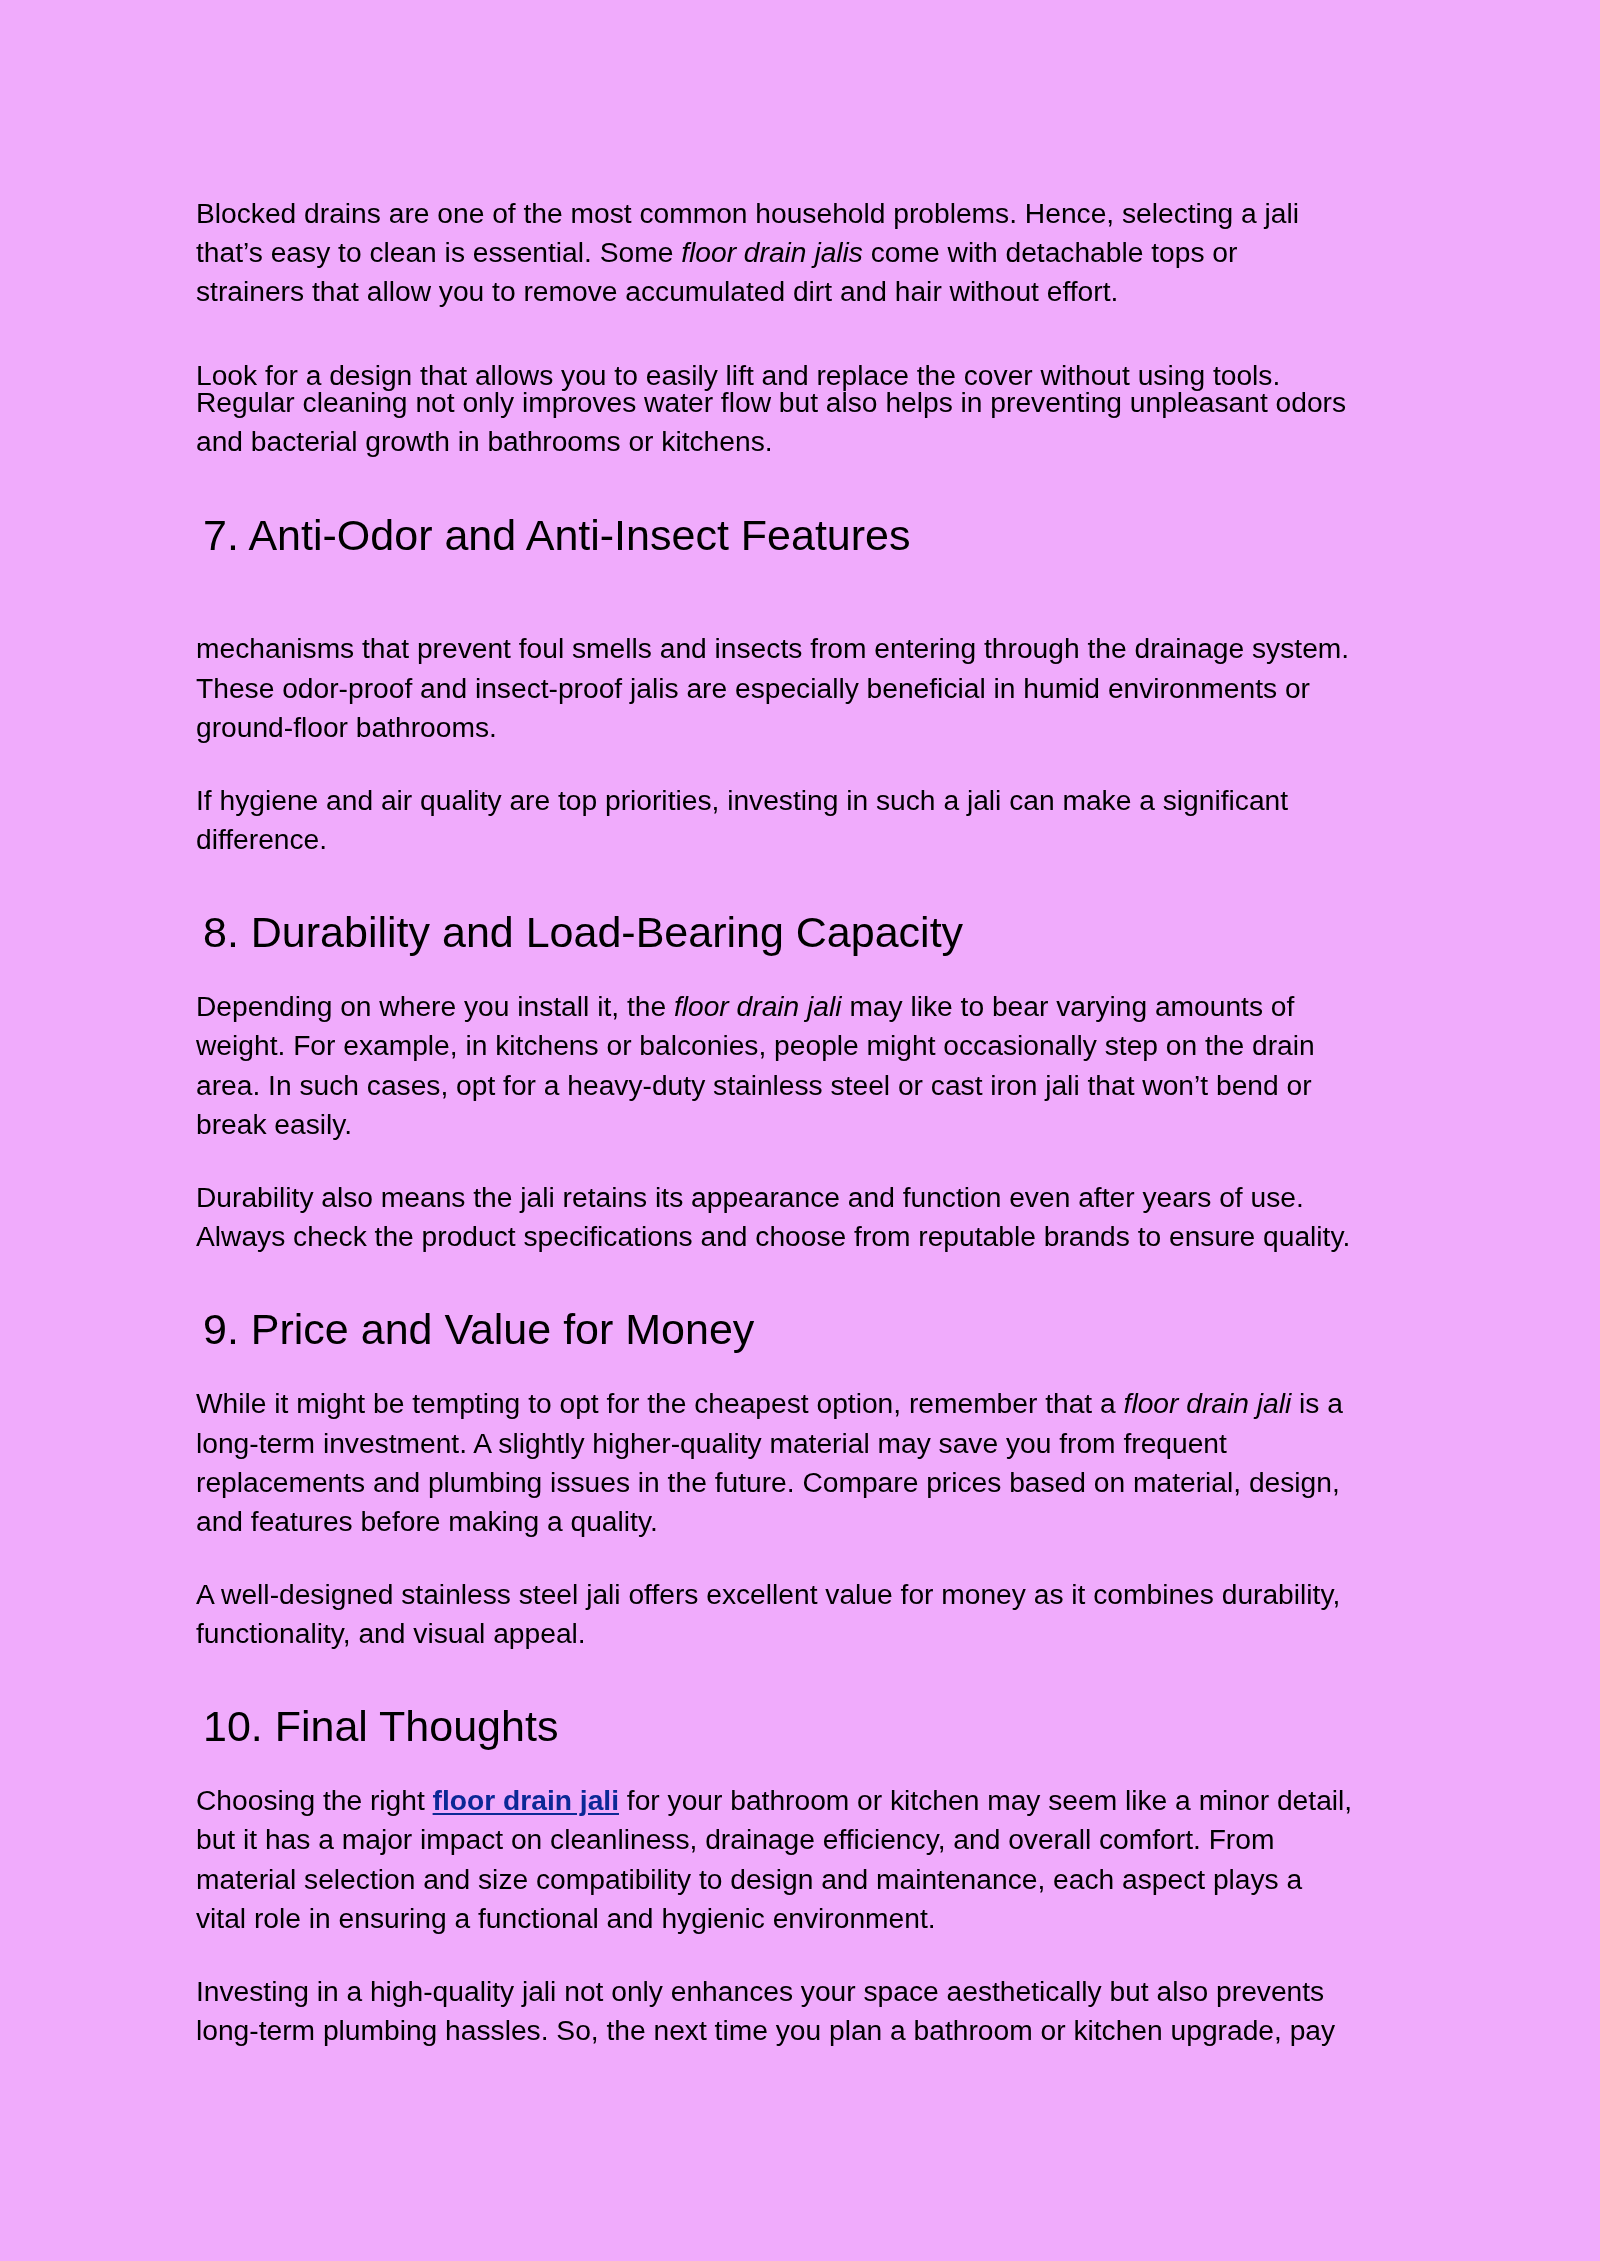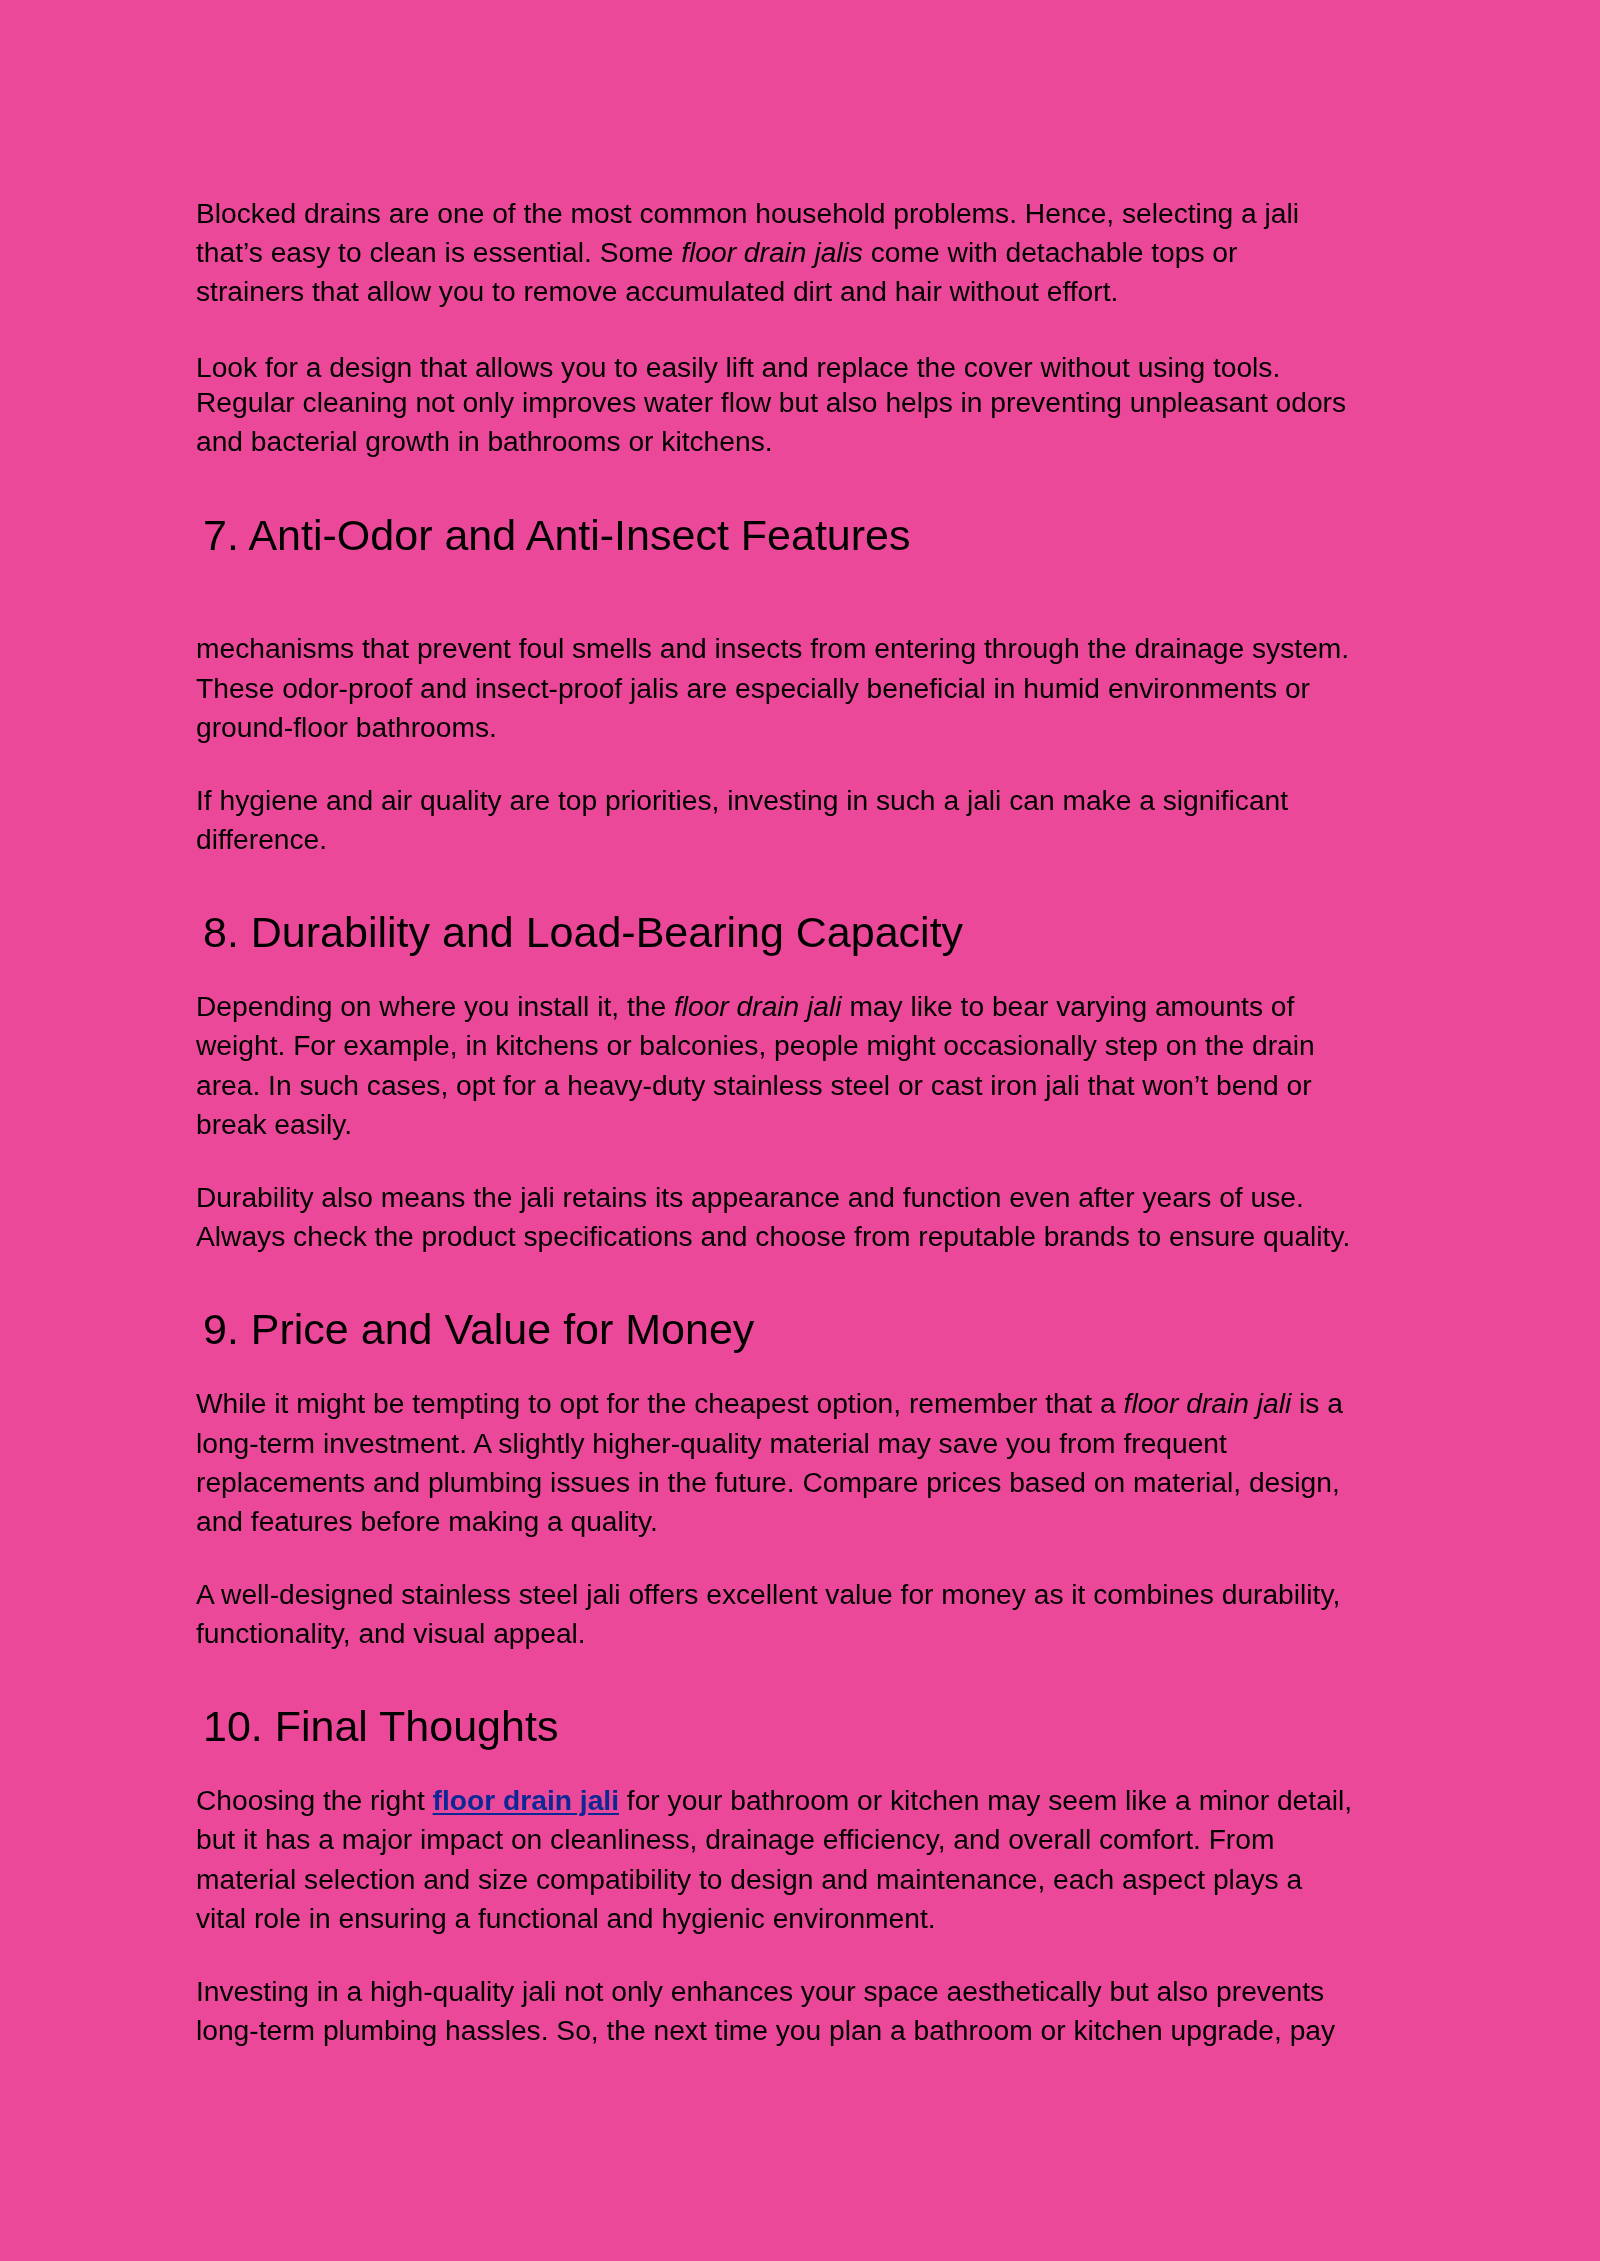--- a/index.html
+++ b/index.html
@@ -1,33 +1,33 @@
 <!DOCTYPE html>
 <html><head>
 <meta charset="utf-8">
 <style>
   html, body { margin:0; padding:0; background:#ffffff; }
   body { width:1600px; height:2261px; position:relative; overflow:hidden;
          font-family:"Liberation Sans", sans-serif; color:#000; }
-  .page { position:absolute; left:0; top:0; width:1600px; height:2261px; background:#ec4899; }
+  .page { position:absolute; left:0; top:0; width:1600px; height:2261px; background:#f0abfc; }
   .ln { position:absolute; left:196px; white-space:nowrap; font-size:28.2px; line-height:34px; letter-spacing:0; }
   .hd { position:absolute; left:195px; white-space:nowrap; font-size:43px; line-height:52px; font-weight:normal; margin:8px; }
   em { font-style:italic; }
   a.lnk { color:#0b2896; font-weight:bold; text-decoration:underline; text-decoration-thickness:2px; text-underline-offset:3px; }
 </style>
 </head>
 <body>
 
 <div class="page">
 
   <div class="ln" style="top:196px">Blocked drains are one of the most common household problems. Hence, selecting a jali</div>
   <div class="ln" style="top:235px"><span>that’s easy to clean is essential. Some </span><em>floor drain jalis</em><span> come with detachable tops or</span></div>
   <div class="ln" style="top:274px">strainers that allow you to remove accumulated dirt and hair without effort.</div>
 
-  <div class="ln" style="top:350px">Look for a design that allows you to easily lift and replace the cover without using tools.</div>
+  <div class="ln" style="top:358px">Look for a design that allows you to easily lift and replace the cover without using tools.</div>
   <div class="ln" style="top:385px">Regular cleaning not only improves water flow but also helps in preventing unpleasant odors</div>
   <div class="ln" style="top:424px">and bacterial growth in bathrooms or kitchens.</div>
 
   <h2 class="hd" style="top:501px">7. Anti-Odor and Anti-Insect Features</h2>
   <div class="ln" style="top:631px">mechanisms that prevent foul smells and insects from entering through the drainage system.</div>
   <div class="ln" style="top:671px">These odor-proof and insect-proof jalis are especially beneficial in humid environments or</div>
   <div class="ln" style="top:710px">ground-floor bathrooms.</div>
 
   <div class="ln" style="top:783px">If hygiene and air quality are top priorities, investing in such a jali can make a significant</div>
   <div class="ln" style="top:822px">difference.</div>

